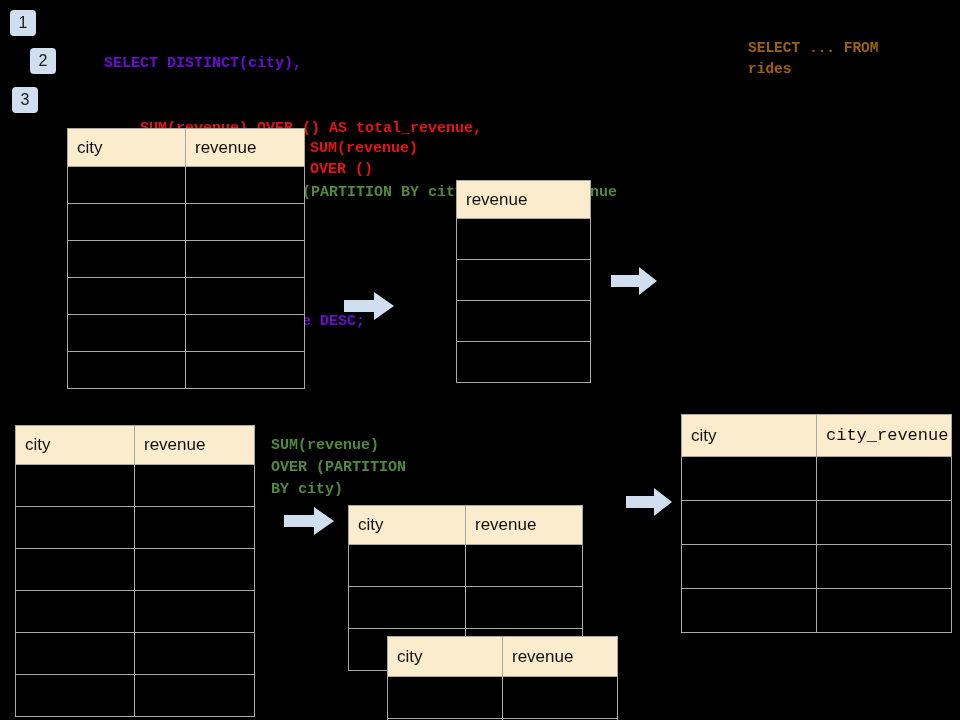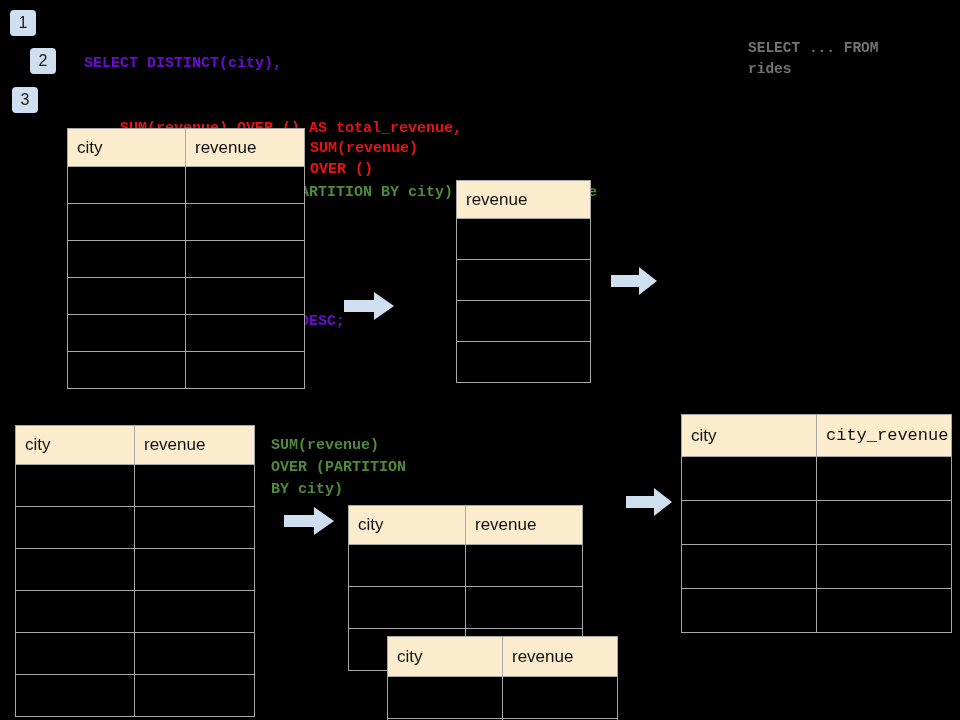--- a/index.html
+++ b/index.html
@@ -43,21 +43,21 @@
     position: absolute;
     left: 84px;
     top: 10px;
     font-family: "Liberation Mono", monospace;
     font-size: 15px;
     line-height: 21.5px;
     letter-spacing: 0px;
     white-space: pre;
     font-weight: bold;
   }
-  .sql-line { display: block; }
+  .sql-line { display: block; margin-left: 20px; }
 
   
   .annot {
     position: absolute;
     font-family: "Liberation Mono", monospace;
     font-size: 14.5px;
     line-height: 21px;
     font-weight: bold;
     white-space: pre;
   }
@@ -103,21 +103,21 @@
   <div class="step-badge" style="left:12px; top:87px;">3</div>
 
   <div class="sql-block">
     <span class="sql-line" style="color:#6a0dd0;">SELECT DISTINCT(city),</span>
     <span class="sql-line" style="color:#e81313;">    SUM(revenue) OVER () AS total_revenue,</span>
     <span class="sql-line" style="color:#4f8a3d;">    SUM(revenue) OVER (PARTITION BY city) as city_revenue</span>
     <span class="sql-line" style="color:#6a0dd0;">  FROM rides</span>
     <span class="sql-line" style="color:#6a0dd0;">  ORDER by city_revenue DESC;</span>
   </div>
 
-  <div class="annot" style="left:748px; top:38px; color:#737373;">SELECT ... FROM
+  <div class="annot" style="left:748px; top:38px; color:#a16207;">SELECT ... FROM
 rides</div>
 
   <div class="annot" style="left:310px; top:138px; color:#e81313; font-size:15px; line-height:21px;">SUM(revenue)
 OVER ()</div>
 
   <div class="annot" style="left:271px; top:435px; color:#4f8a3d; font-size:15px; line-height:22px;">SUM(revenue)
 OVER (PARTITION
 BY city)</div>
 
   <table class="tbl" style="left:67px; top:128px; width:237px;">

